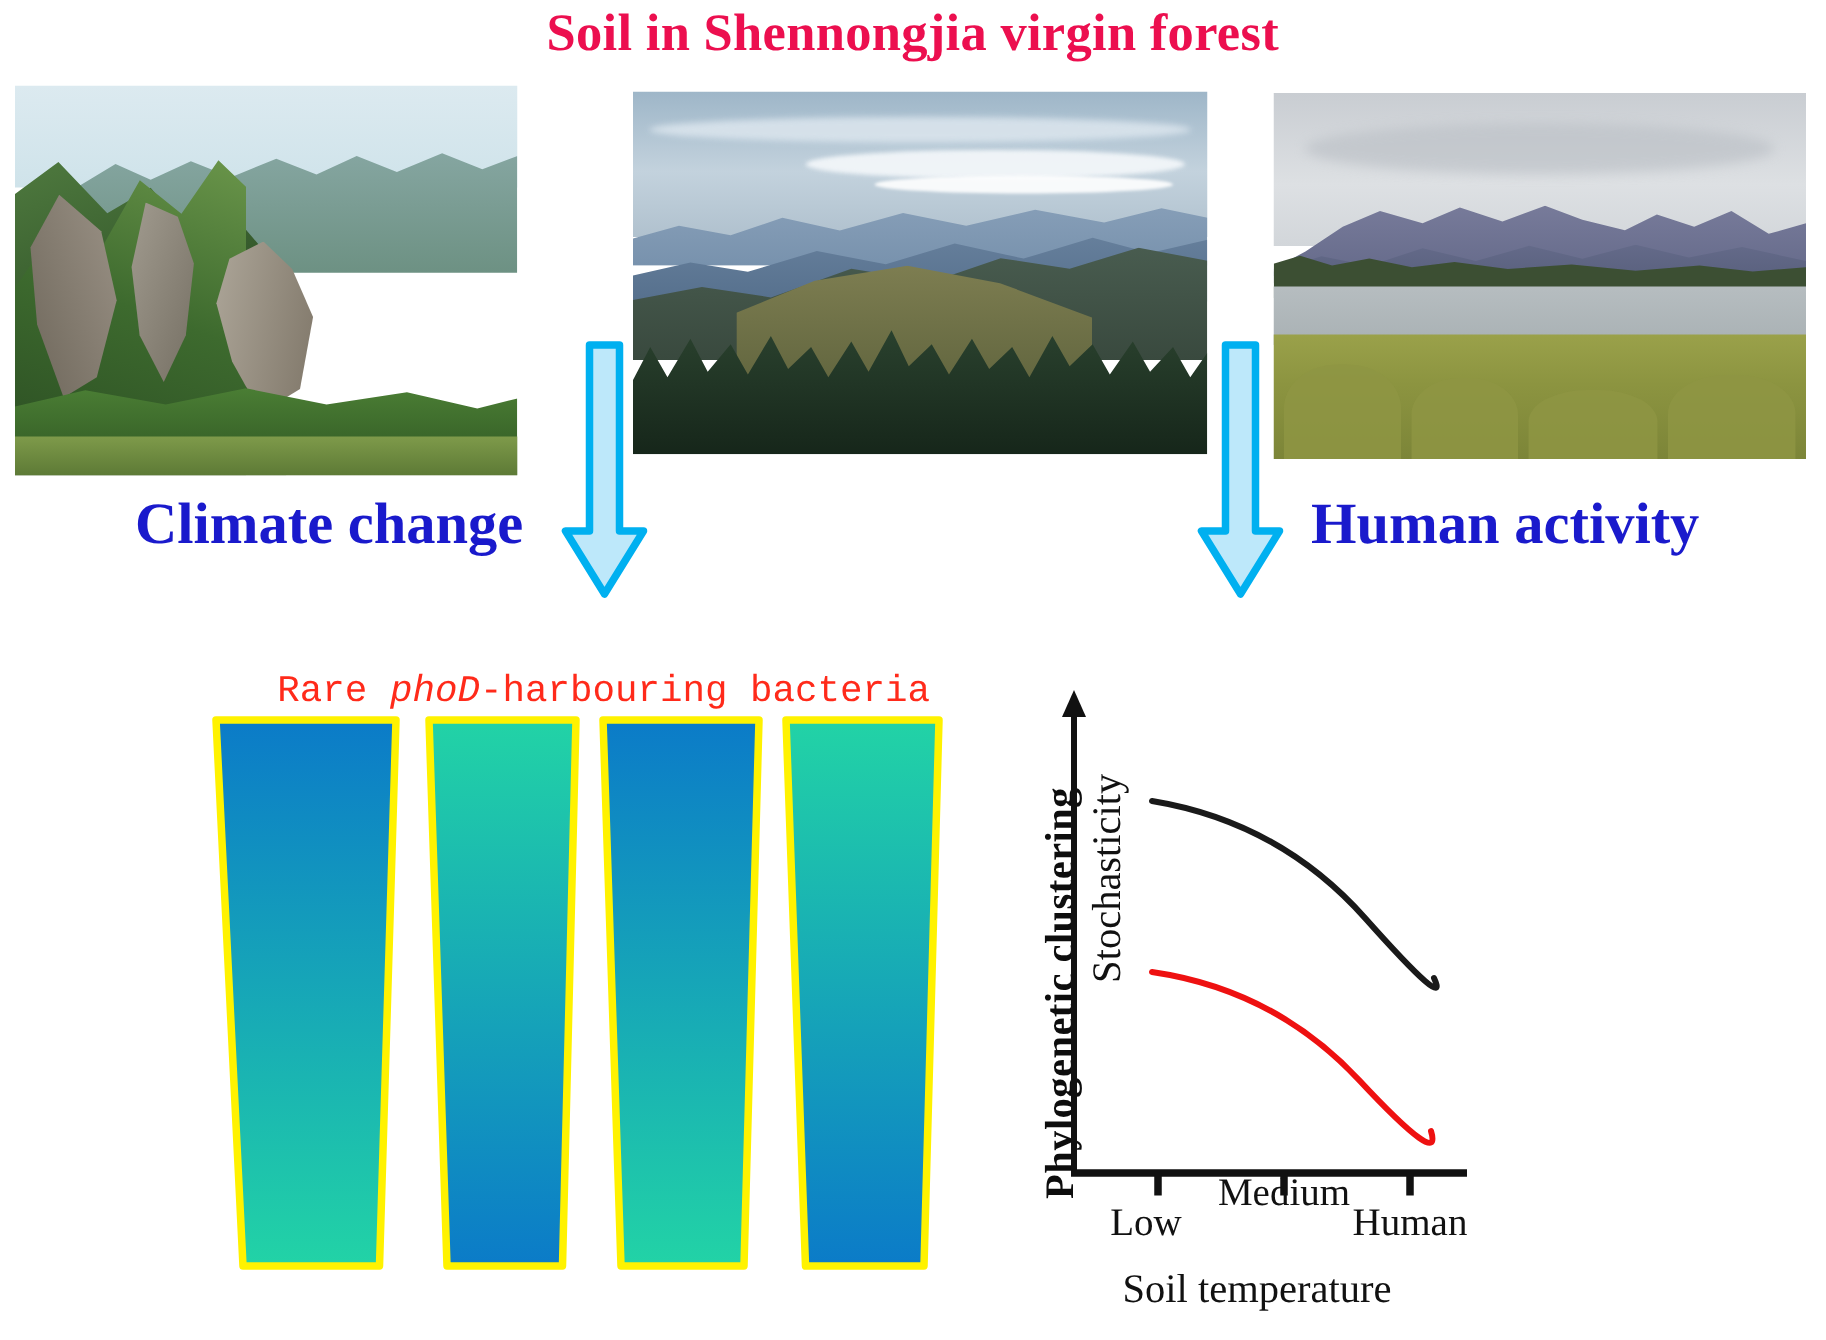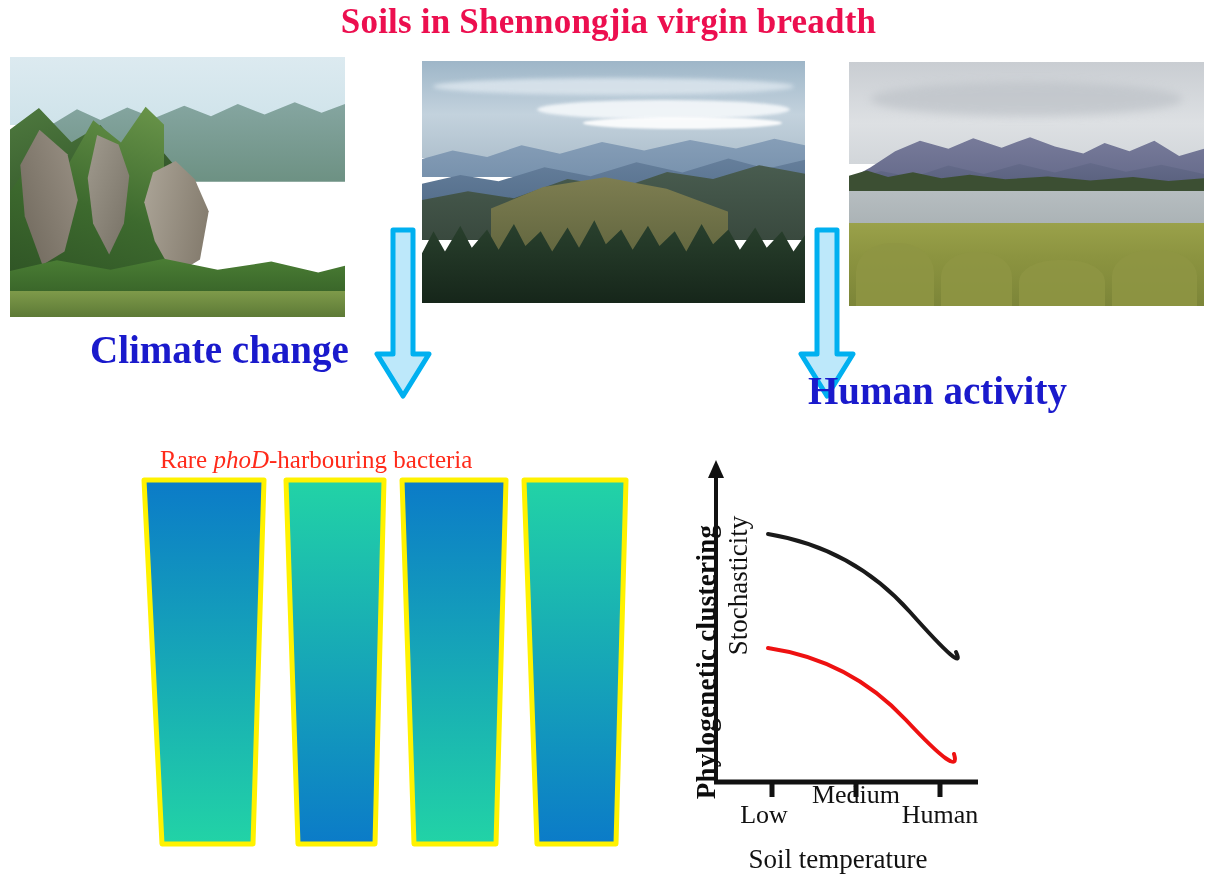--- a/index.html
+++ b/index.html
@@ -83,35 +83,35 @@
   .arrow{position:absolute;}
   #arrow-left{left:366px;top:226px;width:74px;height:176px;}
   #arrow-right{left:790px;top:226px;width:74px;height:176px;}
 
   
   .driver{
     position:absolute;font-weight:bold;font-size:39px;color:#1A1ACC;
     font-family:"Liberation Serif","DejaVu Serif",serif;white-space:nowrap;
   }
   #label-climate{left:90px;top:327px;}
-  #label-human{left:808px;top:327px;margin-top:41px;}
+  #label-human{left:874px;top:327px;}
 
   
   #statement{
     position:absolute;left:0;top:406px;width:1217px;text-align:center;
     font-weight:bold;font-size:25px;color:#111;white-space:nowrap;
     font-family:"Liberation Serif","DejaVu Serif",serif;
   }
   #statement i{font-style:italic;}
 
   
   #label-rare{
-    position:absolute;left:160px;top:446px;width:460px;text-align:left;
+    position:absolute;left:160px;top:446px;width:460px;text-align:right;
     font-size:25px;color:#FF2A1A;white-space:nowrap;
-    font-family:Liberation Serif, serif;
+    font-family:Liberation Mono, monospace;
   }
   #label-rare i{font-style:italic;}
 
   
   #traps{position:absolute;left:140px;top:476px;width:510px;height:372px;}
   .trap{position:absolute;top:0;height:372px;}
   .trap svg{position:absolute;inset:0;}
   .trap-label{
     position:absolute;left:0;top:0;width:372px;height:100%;
     transform-origin:0 0;
@@ -147,21 +147,21 @@
     position:absolute;left:0;top:392px;width:400px;text-align:center;
     font-size:27px;color:#111;
     font-family:"Liberation Serif","DejaVu Serif",serif;white-space:nowrap;
   }
 </style>
 </head>
 <body>
 
 <div class="stage">
 
-  <div id="title">Soils in Shennongjia virgin breadth</div>
+  <div id="title">Soil in Shennongjia virgin forest</div>
 
   <div class="photo" id="photo-1">
     <div class="ph-layer p1-sky"></div>
     <div class="ph-layer p1-far"></div>
     <div class="ph-layer p1-midL"></div>
     <div class="ph-layer p1-midR"></div>
     <div class="ph-layer p1-rock1"></div>
     <div class="ph-layer p1-rock2"></div>
     <div class="ph-layer p1-rockR"></div>
     <div class="ph-layer p1-fore"></div>

